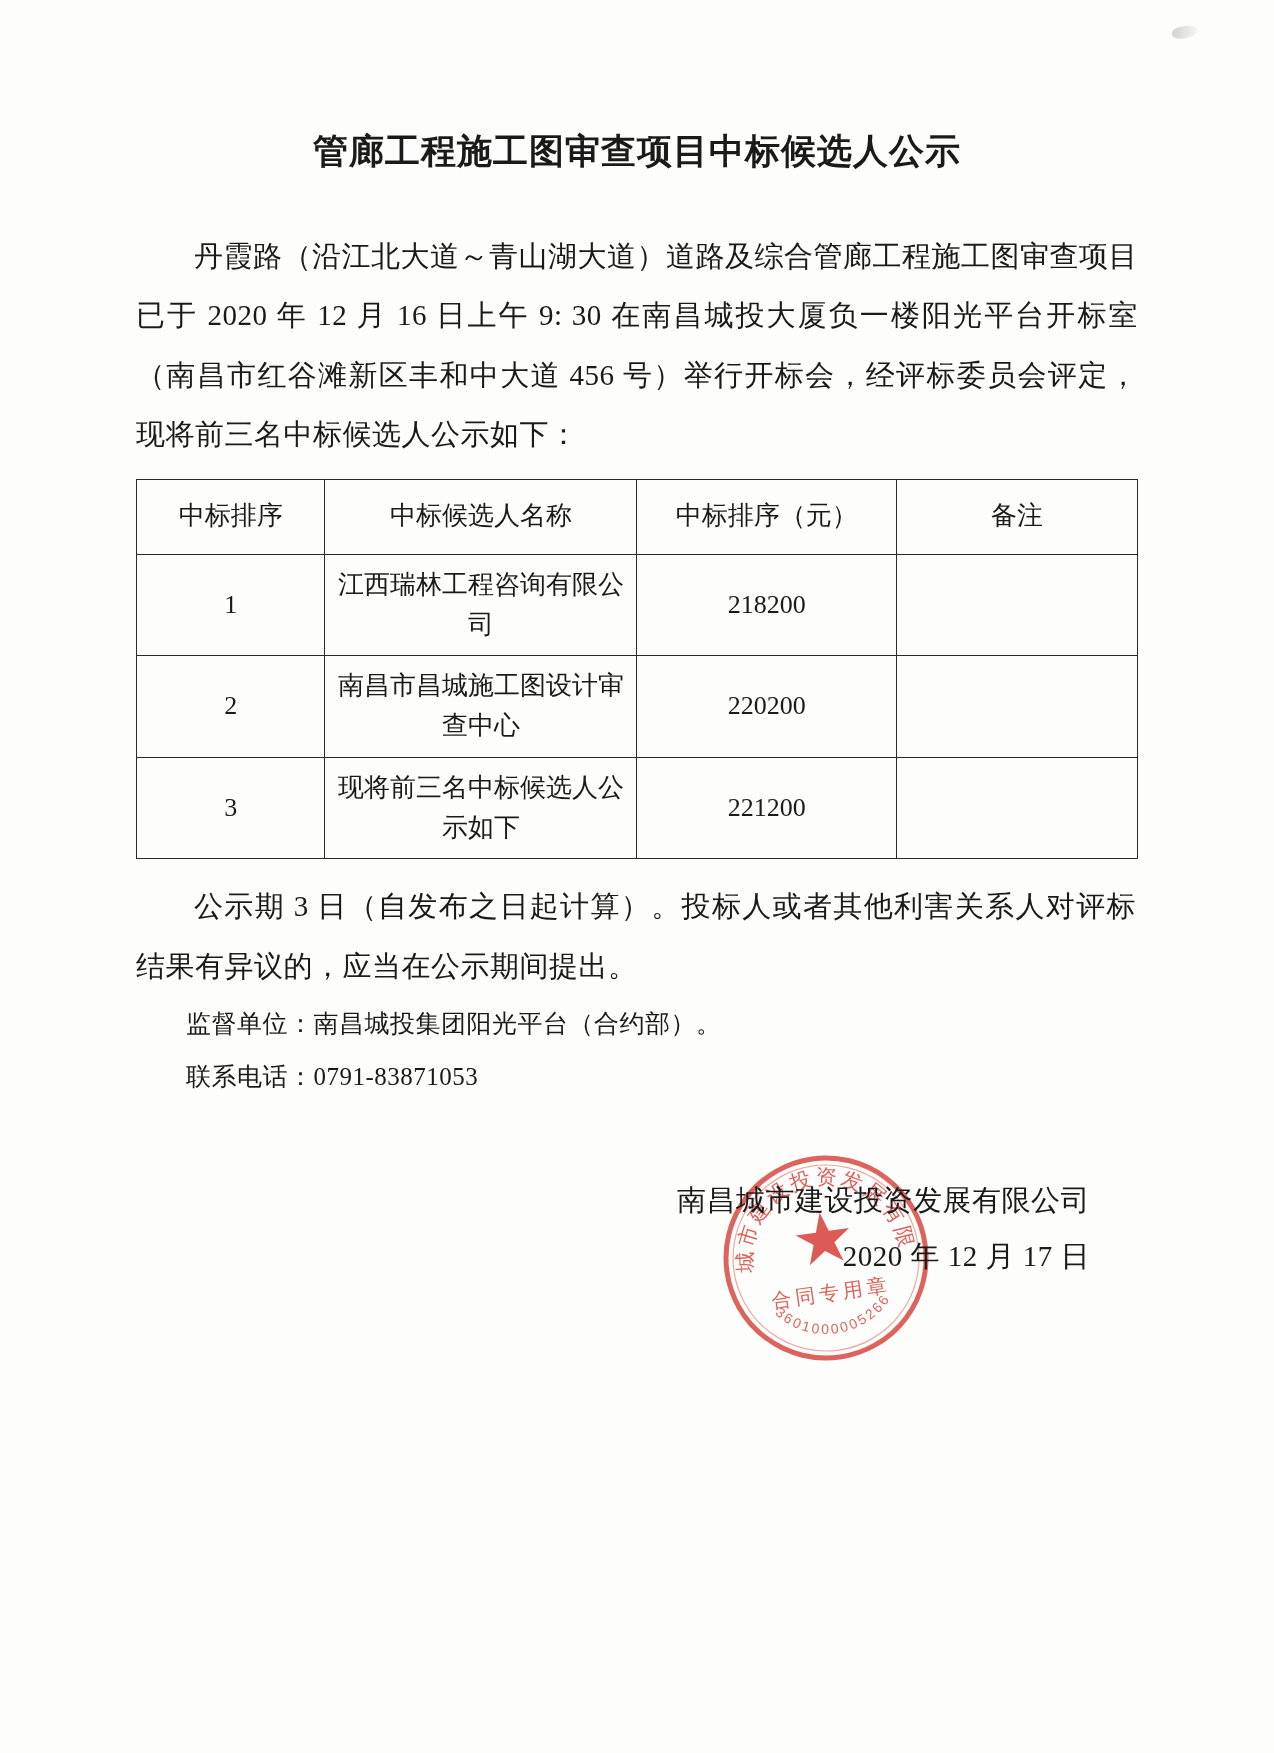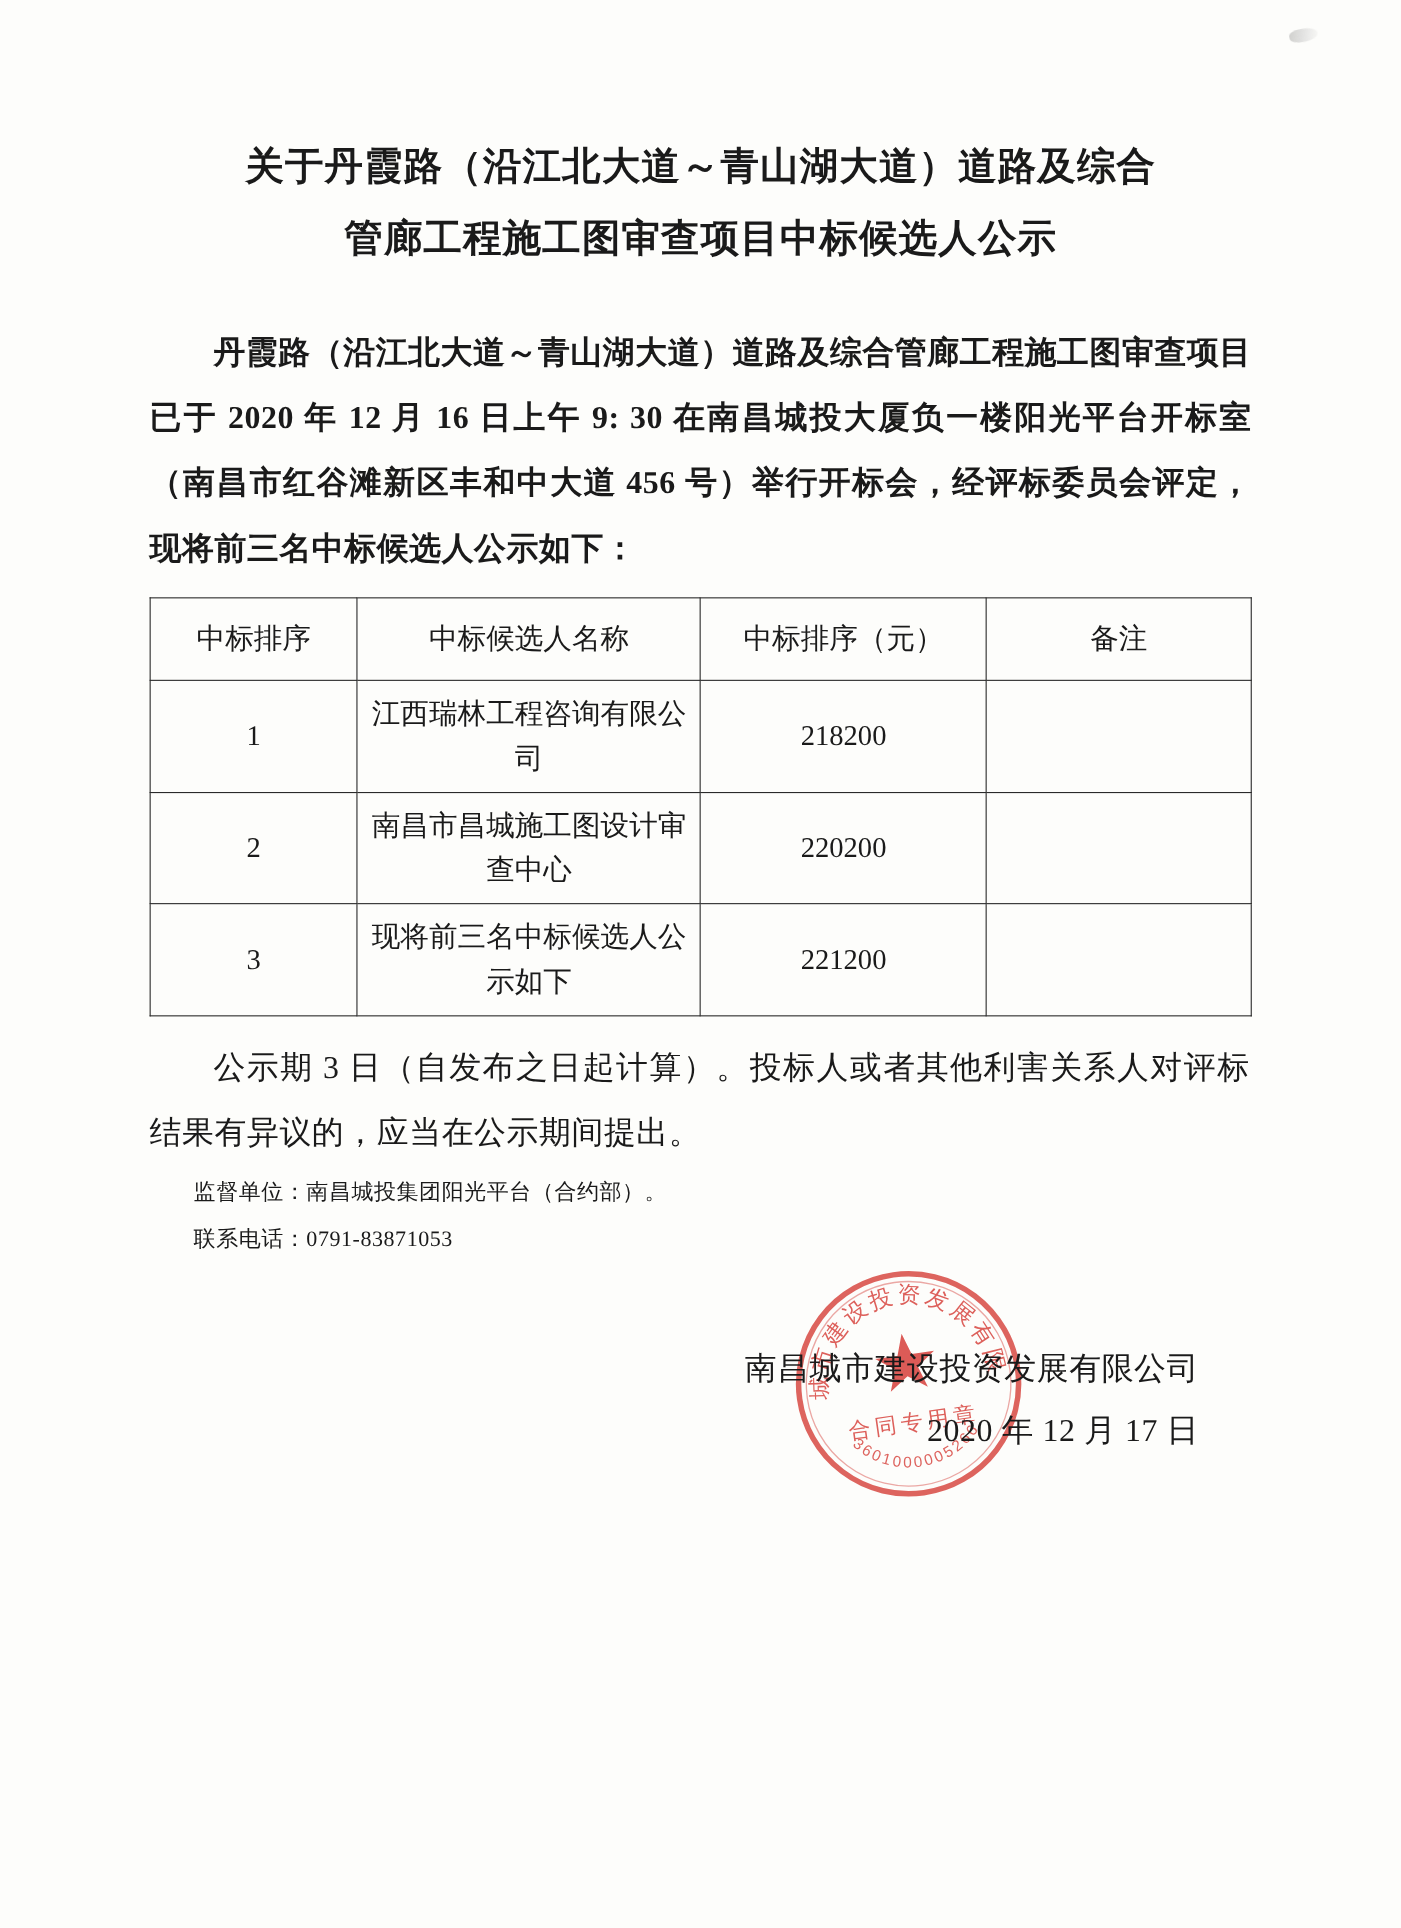--- a/index.html
+++ b/index.html
@@ -51,21 +51,20 @@
     display: block;
   }
   .body-para {
     font-size: 29px;
     line-height: 2.05;
     text-align: justify;
     text-justify: inter-ideograph;
     letter-spacing: 0.5px;
     margin: 42px 0 14px 0;
     text-indent: 2em;
-    font-weight: bold;
   }
   .tbl {
     border-collapse: collapse;
     width: 100%;
     margin: 14px 0 10px 0;
     table-layout: fixed;
   }
   .tbl td, .tbl th {
     border: 1.5px solid #2a2a2a;
     font-size: 26px;
@@ -94,21 +93,21 @@
   .after-para {
     font-size: 29px;
     line-height: 2.05;
     text-align: justify;
     text-justify: inter-ideograph;
     letter-spacing: 0.5px;
     margin: 18px 2px 0 0;
     text-indent: 2em;
   }
   .info-line {
-    font-size: 20px;
+    font-size: 25px;
     line-height: 1.95;
     letter-spacing: 0.5px;
     text-indent: 2em;
     margin: 4px 0 0 0;
   }
   .sign-block {
     margin-top: 70px;
     text-align: right;
     padding-right: 48px;
     position: relative;
@@ -135,21 +134,20 @@
 </head>
 <body>
 
 <div class="page">
 
   <div class="scan-mark"></div>
 
   <div class="content">
 
     <h1 class="doc-title">
-      <span class="line">关于丹霞路（沿江北大道～青山湖大道）道路及综合</span>
       <span class="line">管廊工程施工图审查项目中标候选人公示</span>
     </h1>
 
     <p class="body-para">丹霞路（沿江北大道～青山湖大道）道路及综合管廊工程施工图审查项目已于 2020 年 12 月 16 日上午 9: 30 在南昌城投大厦负一楼阳光平台开标室（南昌市红谷滩新区丰和中大道 456 号）举行开标会，经评标委员会评定，现将前三名中标候选人公示如下：</p>
 
     <table class="tbl">
       <thead>
         <tr>
           <th class="col-rank">中标排序</th>
           <th class="col-name">中标候选人名称</th>

